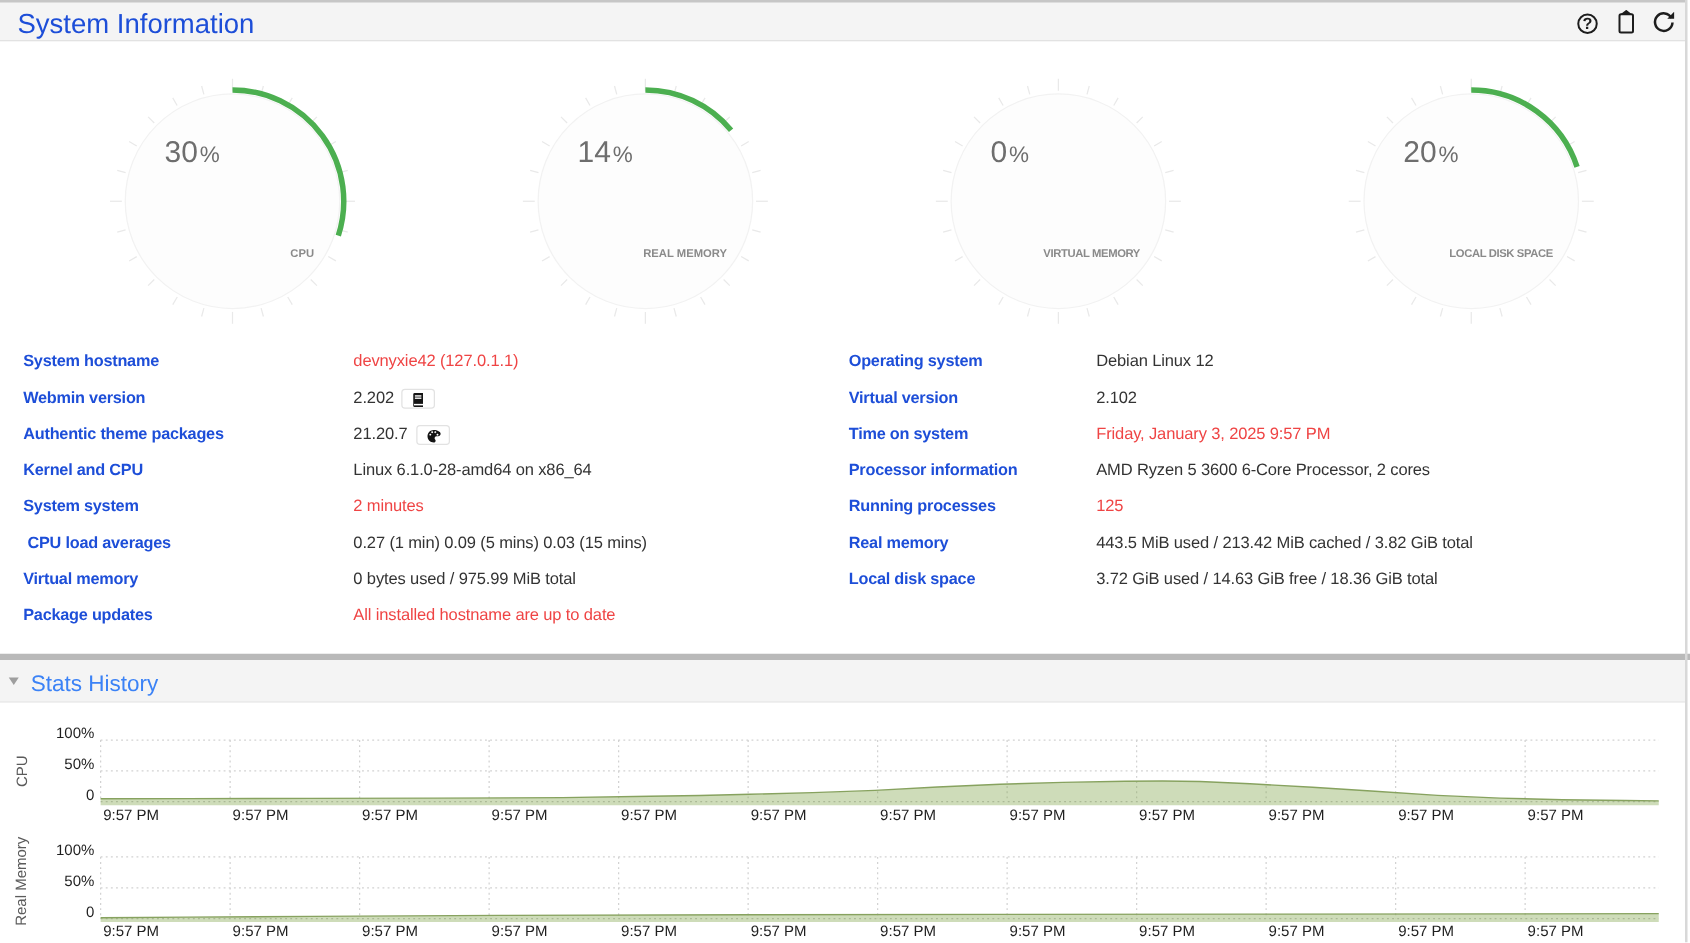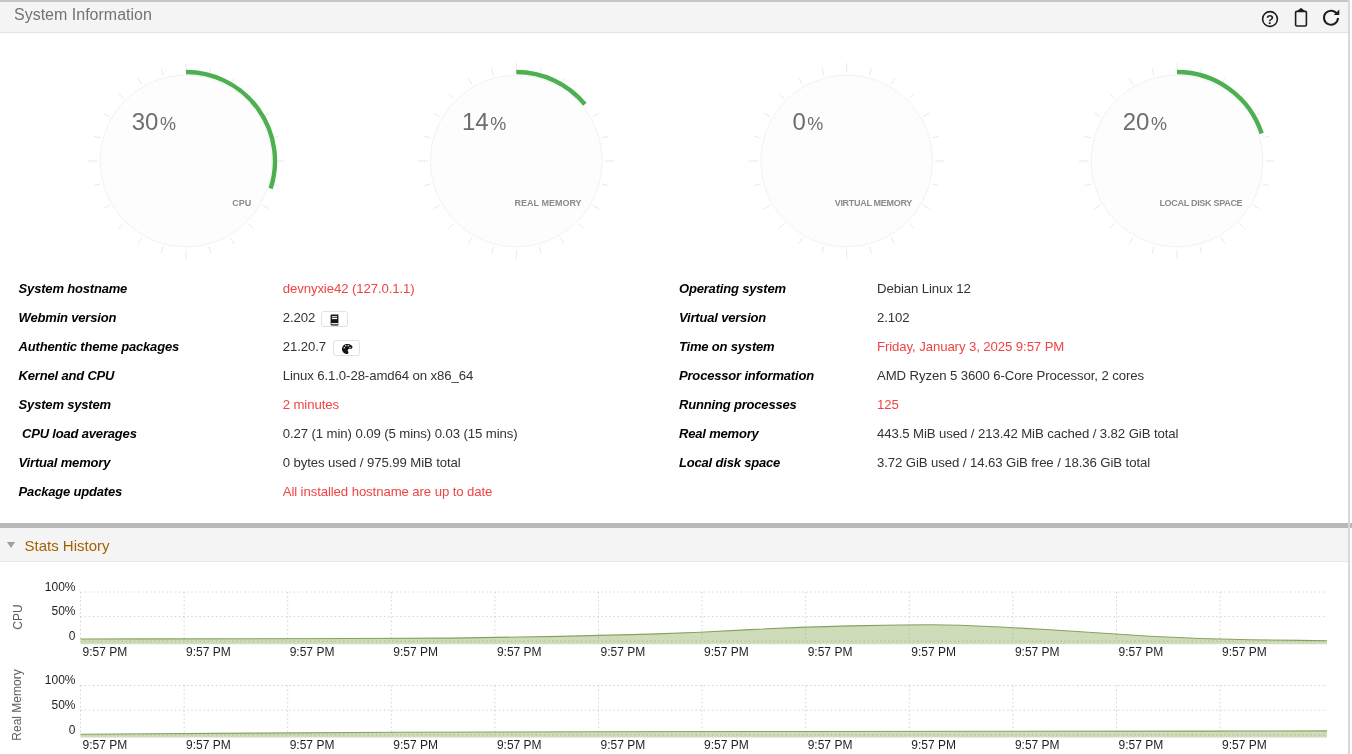--- a/index.html
+++ b/index.html
@@ -1,28 +1,28 @@
 <!DOCTYPE html>
 <html><head><meta charset="utf-8"><style>
 * { margin:0; padding:0; box-sizing:border-box; }
 body { width:1352px; height:754px; position:relative; background:#fff;
   font-family:"Liberation Sans", sans-serif; overflow:hidden; }
 .topbar { position:absolute; left:0; top:0; width:1349px; height:32.5px;
   background:#f4f4f4; border-top:2px solid #c6c6c6; border-bottom:1px solid #e2e2e2; }
-.title { position:absolute; left:14px; top:6px; font-size:16px; color:#737373; }
-.lab { position:absolute; font-size:13px; letter-spacing:-0.18px; font-weight:bold; color:#000000; line-height:18px; white-space:nowrap;font-style:italic; }
+.title { position:absolute; left:14px; top:6px; font-size:22px; color:#1d4ed8; }
+.lab { position:absolute; font-size:13px; letter-spacing:-0.18px; font-weight:bold; color:#1d4ed8; line-height:18px; white-space:nowrap; }
 .val { position:absolute; font-size:13.2px; letter-spacing:-0.1px; color:#333; line-height:18px; white-space:nowrap; }
 .val a { color:#ef4444; text-decoration:none; }
 .btn { position:absolute; top:2.6px; width:27px; height:15.5px; border:1px solid #e2e2e2;
   border-radius:3px; background:#fff; text-align:center; line-height:13px; }
 .divider { position:absolute; left:0; top:523px; width:1352px; height:5px; background:#b9b9b9; }
 .shead { position:absolute; left:0; top:528px; width:1349px; height:34px; background:#f4f4f4; border-bottom:1px solid #e7e7e7; }
 .caret { position:absolute; left:6.5px; top:541.5px; width:0; height:0;
   border-left:4.6px solid transparent; border-right:4.6px solid transparent; border-top:6.2px solid #9e9e9e; }
-.stitle { position:absolute; left:24.5px; top:537px; font-size:15px; color:#a16207; }
+.stitle { position:absolute; left:24.5px; top:537px; font-size:18px; color:#3b82f6; }
 .vline { position:absolute; left:1348.4px; top:0; width:1.2px; height:754px; background:#d8d8d8; }
 </style></head>
 <body>
 <div class="topbar"></div>
 <div class="title">System Information</div>
 <svg width="18" height="18" viewBox="0 0 18 18" style="position:absolute;left:1260.5px;top:9.5px">
     <circle cx="9" cy="9" r="7.4" fill="none" stroke="#1d1d1d" stroke-width="1.6"></circle>
     <text x="9" y="13.5" text-anchor="middle" font-size="13" font-weight="bold" fill="#1d1d1d" font-family="Liberation Sans">?</text>
   </svg>
 <svg width="16" height="20" viewBox="0 0 16 20" style="position:absolute;left:1292.5px;top:7.5px">

